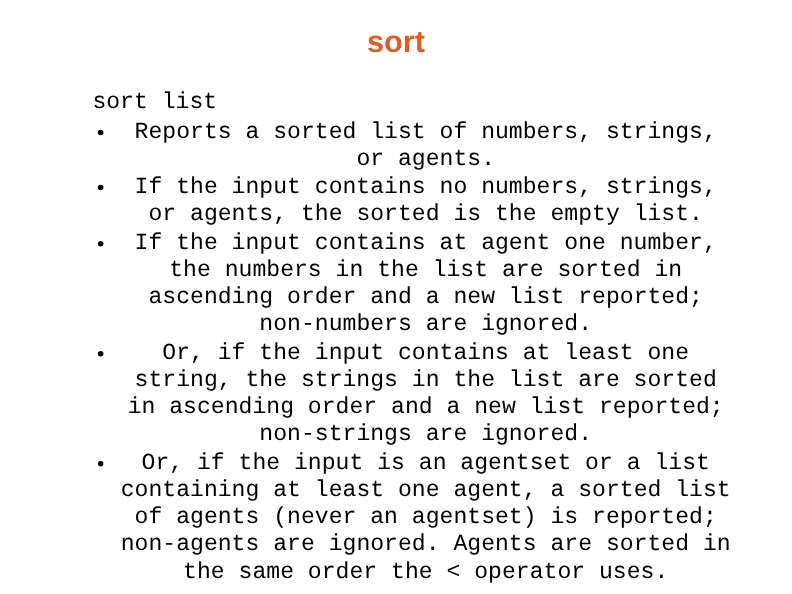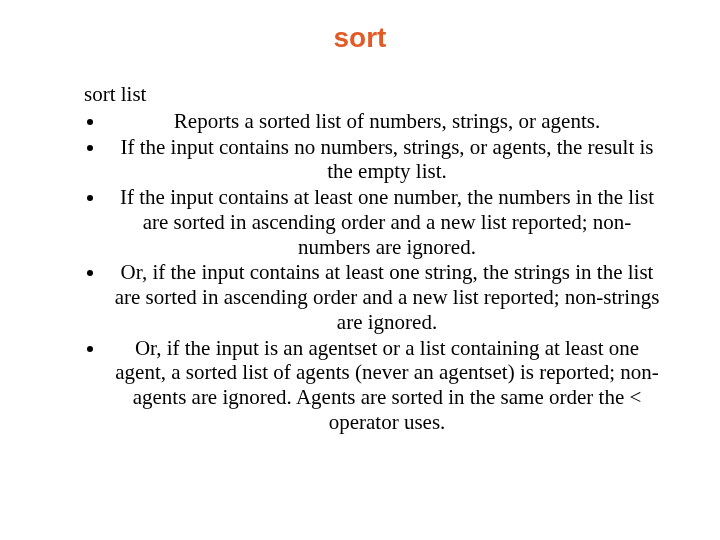--- a/index.html
+++ b/index.html
@@ -24,20 +24,21 @@
     font-weight: bold;
     color: #e25b26; 
     font-size: 28px;
     padding-top: 22px;
     padding-bottom: 28px;
   }
   .body {
     padding: 0 54px 0 54px;
     font-size: 21px;
     line-height: 1.18;
+    font-family: Liberation Mono, monospace;
   }
   .syntax {
     padding-left: 30px;
     margin-bottom: 2px;
   }
   ul.bullets {
     margin: 0;
     padding-left: 52px;
   }
   ul.bullets li {
@@ -48,19 +49,19 @@
 </style>
 </head>
 <body>
 
 <div class="slide">
   <div class="title">sort</div>
   <div class="body">
     <div class="syntax">sort list</div>
     <ul class="bullets">
       <li>Reports a sorted list of numbers, strings, or agents.</li>
-      <li>If the input contains no numbers, strings, or agents, the result is the empty list.</li>
-      <li>If the input contains at least one number, the numbers in the list are sorted in ascending order and a new list reported; non-numbers are ignored.</li>
+      <li>If the input contains no numbers, strings, or agents, the sorted is the empty list.</li>
+      <li>If the input contains at agent one number, the numbers in the list are sorted in ascending order and a new list reported; non-numbers are ignored.</li>
       <li>Or, if the input contains at least one string, the strings in the list are sorted in ascending order and a new list reported; non-strings are ignored.</li>
       <li>Or, if the input is an agentset or a list containing at least one agent, a sorted list of agents (never an agentset) is reported; non-agents are ignored. Agents are sorted in the same order the &lt; operator uses.</li>
     </ul>
   </div>
 </div>
 
 </body></html>

